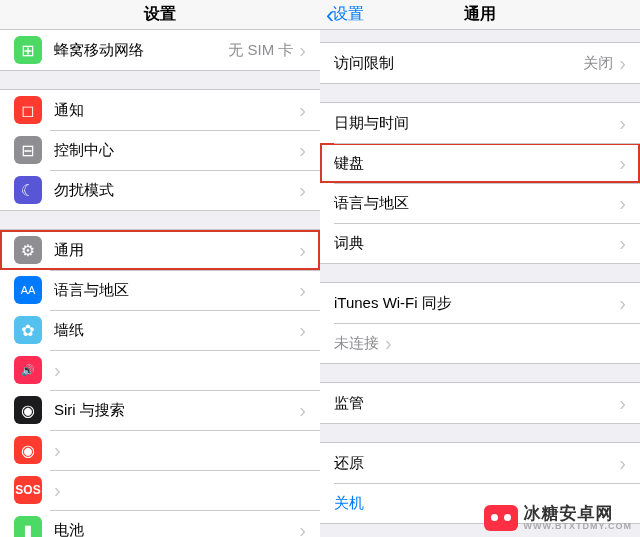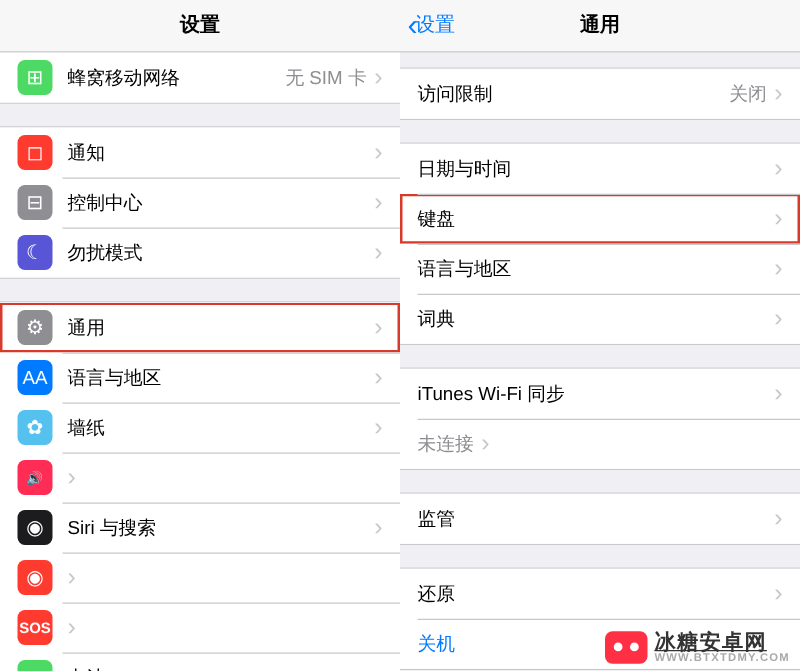--- a/index.html
+++ b/index.html
@@ -14,21 +14,21 @@
     }
     .screen {
       width: 320px;
       height: 537px;
       background: #efeff4;
       display: flex;
       flex-direction: column;
       position: relative;
     }
     .nav-bar {
-      height: 42px;
+      height: 30px;
       background: #f7f7f8;
       border-bottom: 1px solid #c8c7cc;
       display: flex;
       align-items: center;
       justify-content: center;
       position: relative;
       flex-shrink: 0;
     }
     .nav-title {
       font-size: 16px;
@@ -144,21 +144,21 @@
       content: '';
       position: absolute;
       width: 7px;
       height: 7px;
       background: #fff;
       border-radius: 50%;
       top: 9px;
     }
     .wm-logo::before { left: 7px; }
     .wm-logo::after { right: 7px; }
-    .wm-text-cn { font-size: 17px; line-height: 1; letter-spacing: 1px; text-decoration: underline; }
+    .wm-text-cn { font-size: 17px; line-height: 1; letter-spacing: 1px; }
     .wm-text-en { font-size: 9px; color: #aaa; letter-spacing: 1px; line-height: 1; }
   </style>
 </head>
 <body>
 
 <div class="screen">
   <div class="nav-bar">
     <span class="nav-title">设置</span>
   </div>
   <div class="content" id="left-content">
@@ -187,21 +187,21 @@
           <span class="chevron">›</span>
         </div>
       </div>
       <div class="group">
         <div class="row with-icon highlighted">
           <div class="icon-box ic-general">⚙</div>
           <span class="row-label">通用</span>
           <span class="chevron">›</span>
         </div>
         <div class="row with-icon">
-          <div class="icon-box ic-display" style="font-size: 15px;">AA</div>
+          <div class="icon-box ic-display" style="font-size: 11px;">AA</div>
           <span class="row-label">语言与地区</span>
           <span class="chevron">›</span>
         </div>
         <div class="row with-icon">
           <div class="icon-box ic-wall">✿</div>
           <span class="row-label">墙纸</span>
           <span class="chevron">›</span>
         </div>
         <div class="row with-icon">
           <div class="icon-box ic-sound" style="font-size: 11px;">🔊</div>

